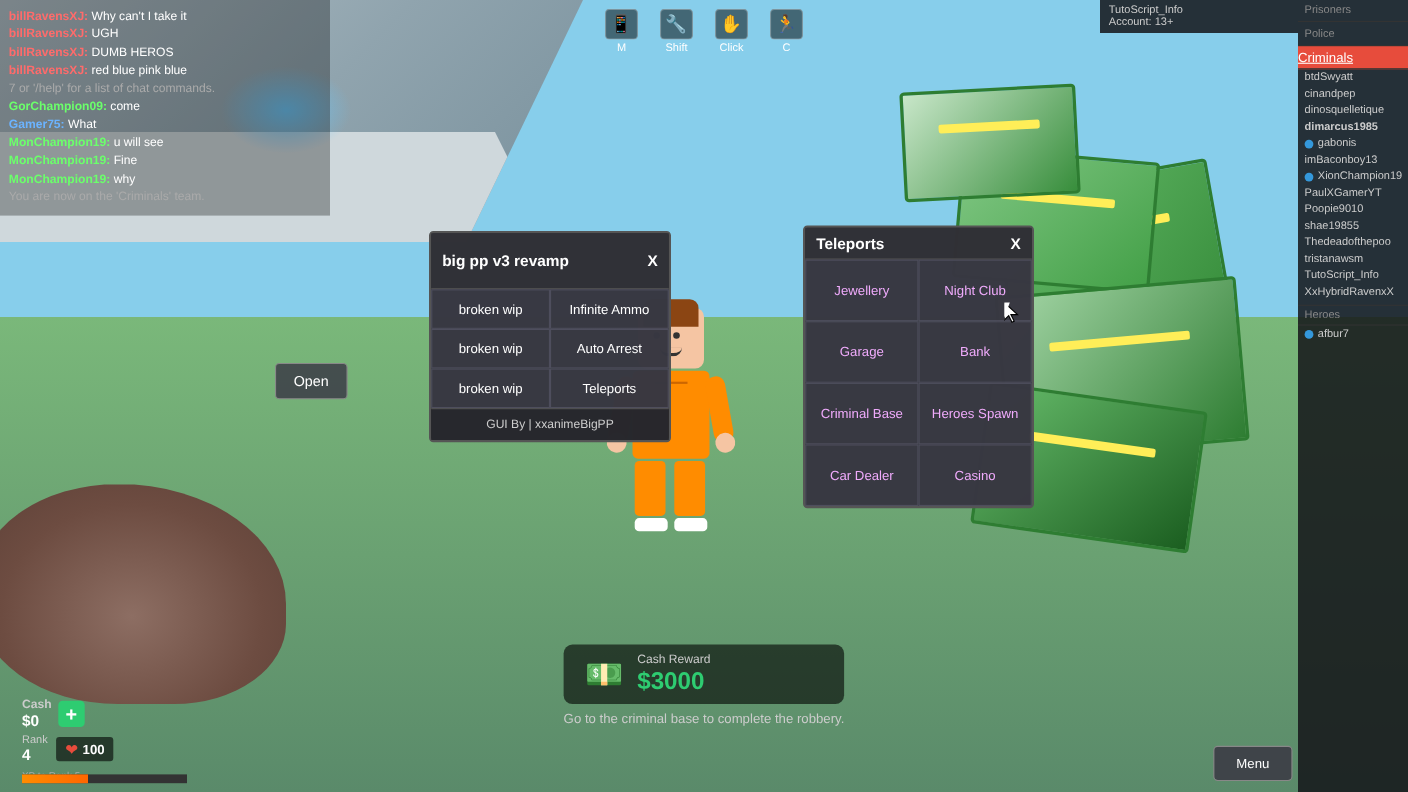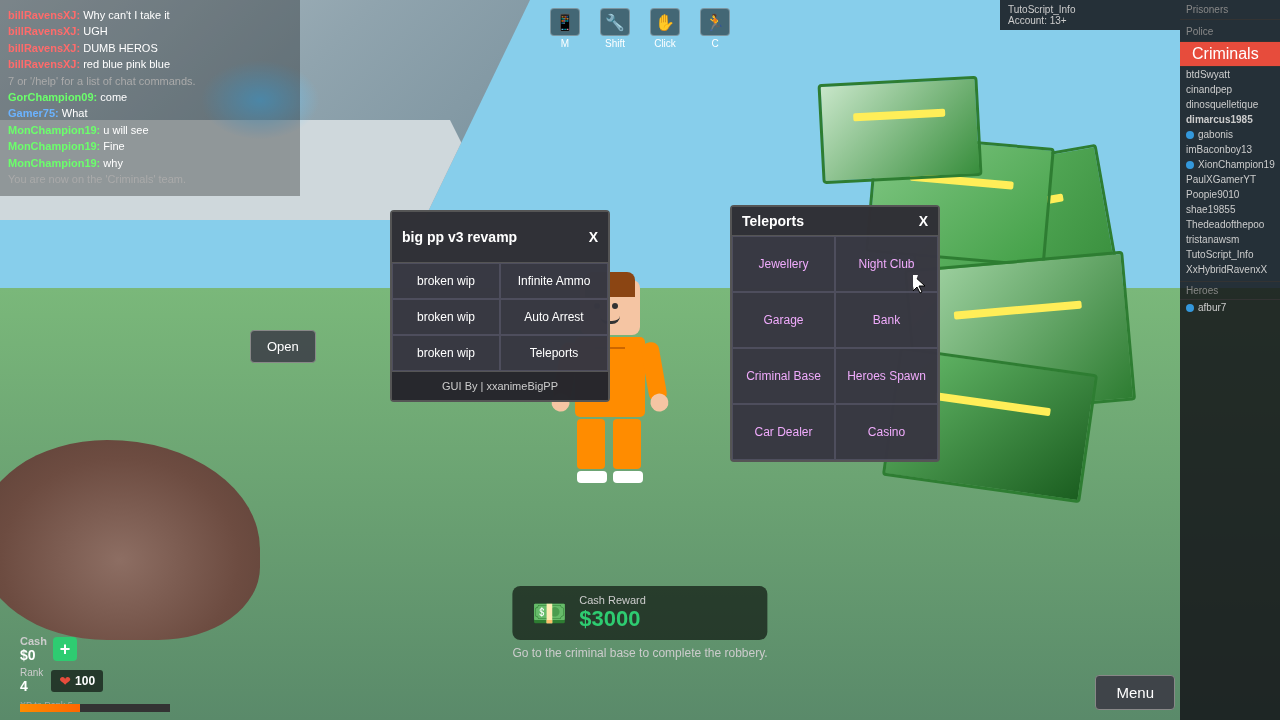--- a/index.html
+++ b/index.html
@@ -545,21 +545,21 @@
 
     
     .menu-btn {
       position: absolute;
       bottom: 10px;
       right: 105px;
       background: rgba(60,60,70,0.9);
       color: white;
       padding: 8px 20px;
       border-radius: 4px;
-      font-size: 15px;
+      font-size: 12px;
       cursor: pointer;
       border: 1px solid #888;
     }
 
     
     .open-btn {
       position: absolute;
       left: 250px;
       top: 330px;
       background: rgba(60,60,70,0.85);
@@ -754,21 +754,21 @@
     <div class="tp-btn">Car Dealer</div>
     <div class="tp-btn">Casino</div>
   </div>
 </div>
 
 <div class="open-btn">Open</div>
 
 <div class="right-sidebar">
   <div style="padding: 4px 6px; font-size: 10px; color: #888; border-bottom: 1px solid #333;">Prisoners</div>
   <div style="padding: 4px 6px; font-size: 10px; color: #888; border-bottom: 1px solid #333; margin-top: 2px;">Police</div>
-  <div style="padding: 3px 12px; font-size: 16px; color: white; background: #e74c3c; border-bottom: 1px solid #333;">Criminals</div>
+  <div style="padding: 3px 0; font-size: 12px; color: white; background: #e74c3c; border-bottom: 1px solid #333; text-decoration: underline;">Criminals</div>
   <div class="sidebar-item">
     <span style="color:#ccc;font-size:10px;text-align:right;">btdSwyatt</span>
   </div>
   <div class="sidebar-item">
     <span style="color:#ccc;font-size:10px;">cinandpep</span>
   </div>
   <div class="sidebar-item">
     <span style="color:#ccc;font-size:10px;">dinosquelletique</span>
   </div>
   <div class="sidebar-item">

